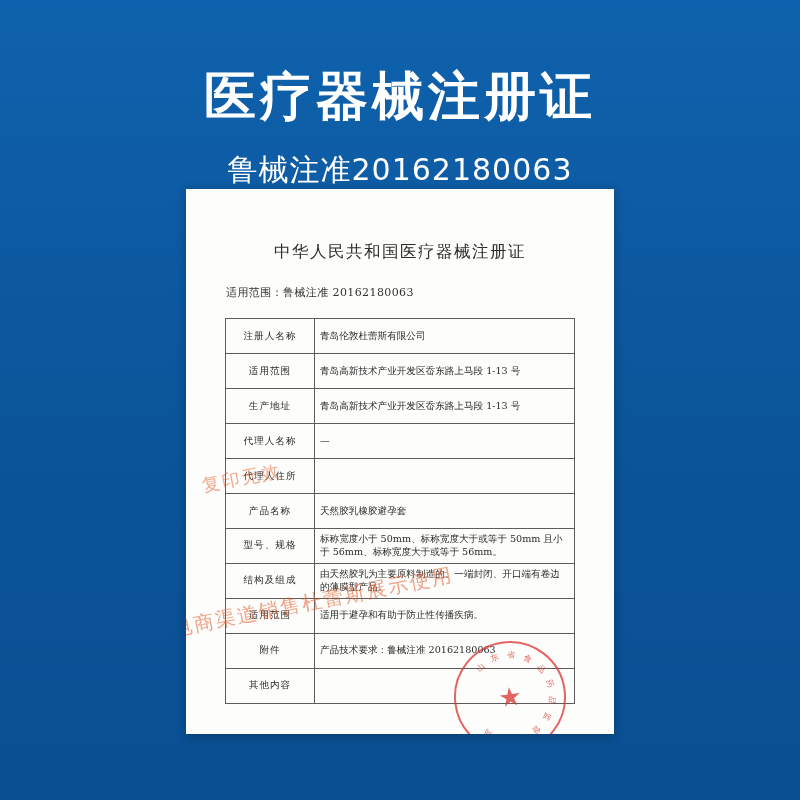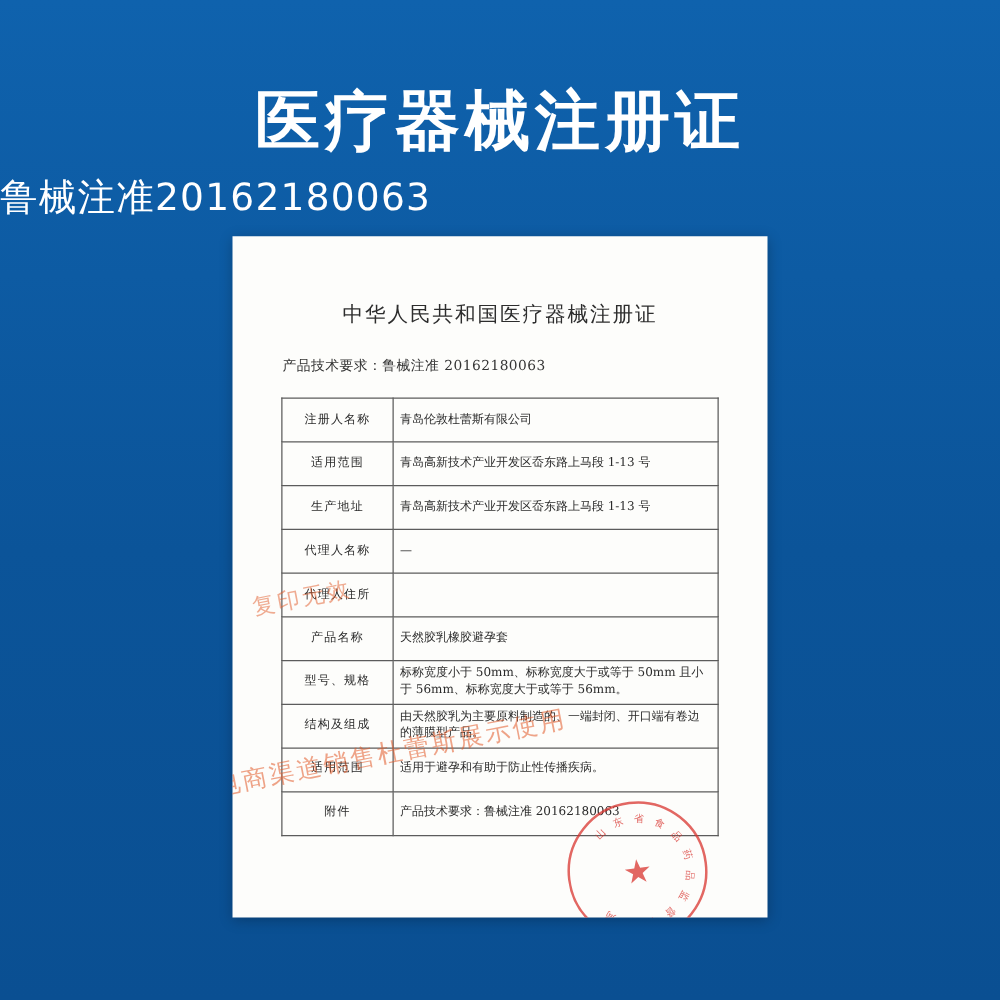--- a/index.html
+++ b/index.html
@@ -26,23 +26,24 @@
     width: 100%;
     text-align: center;
     color: #ffffff;
     font-size: 52px;
     font-weight: bold;
     letter-spacing: 4px;
     font-family: "DejaVu Sans", sans-serif;
   }
   .banner-subtitle {
     position: absolute;
-    top: 138px;
+    top: 150px;
     left: 0;
     width: 100%;
+    text-align: center;
     color: #ffffff;
     font-size: 30px;
     letter-spacing: 1px;
     font-family: "DejaVu Sans", sans-serif;
   }
   
   .certificate {
     position: absolute;
     left: 186px;
     top: 189px;
@@ -162,21 +163,21 @@
 
   <div class="banner-title">医疗器械注册证</div>
   <div class="banner-subtitle">鲁械注准20162180063</div>
 
   <div class="certificate">
     <div class="cert-inner">
 
       <div class="cert-title">中华人民共和国医疗器械注册证</div>
 
       <div class="cert-number-line">
-        <span>产品技术要求：</span><span>鲁械注准 20162180063</span>
+        <span>适用范围：</span><span>鲁械注准 20162180063</span>
       </div>
 
       <table class="cert-table">
         <tbody>
           <tr class="row-tall">
             <td class="lbl">注册人名称</td>
             <td class="val">青岛伦敦杜蕾斯有限公司</td>
           </tr>
           <tr class="row-tall">
             <td class="lbl">适用范围</td>
@@ -206,20 +207,24 @@
             <td class="lbl">结构及组成</td>
             <td class="val">由天然胶乳为主要原料制造的、一端封闭、开口端有卷边的薄膜型产品。</td>
           </tr>
           <tr class="row-tall">
             <td class="lbl">适用范围</td>
             <td class="val">适用于避孕和有助于防止性传播疾病。</td>
           </tr>
           <tr class="row-tall">
             <td class="lbl">附件</td>
             <td class="val">产品技术要求：鲁械注准 20162180063</td>
+          </tr>
+          <tr class="row-tall">
+            <td class="lbl">其他内容</td>
+            <td class="val"></td>
           </tr>
         </tbody>
       </table>
 
       <div class="stamp">
         <div class="star">★</div>
         <div class="ring-text">
             <span style="transform: translate(-25.86px, -33.1px) rotate(-38deg) translate(-50%, -50%);">山</span>
             <span style="transform: translate(-10.68px, -40.62px) rotate(-14.7273deg) translate(-50%, -50%);">东</span>
             <span style="transform: translate(6.24px, -41.53px) rotate(8.54545deg) translate(-50%, -50%);">省</span>

